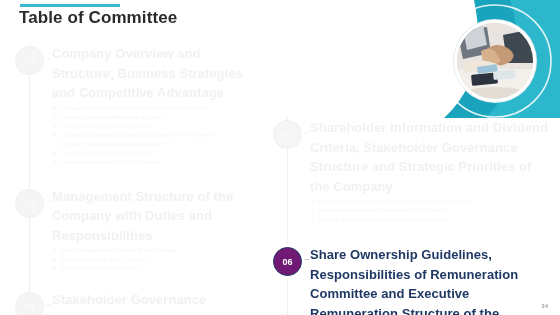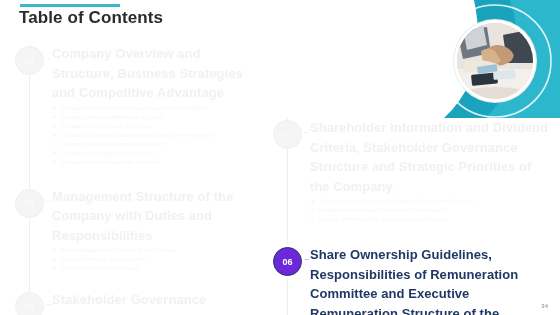--- a/index.html
+++ b/index.html
@@ -57,21 +57,21 @@
     background:#f4f4f4;
     color:#ffffff;
     font-size:9px;font-weight:bold;
     display:flex;align-items:center;justify-content:center;
     box-sizing:border-box;
     border:1px solid #f0f0f0;
     z-index:2;
   }
   .badge.dim{ color:#fafafa; background:#f5f5f5; }
   .badge.active{
-    background:#6d28d9;border-color:#1f3864;color:#ffffff;
+    background:#701a75;border-color:#1f3864;color:#ffffff;
     box-shadow:0 0 0 3px #ffffff;
     text-align:center;
   }
   .dash{
     position:absolute;left:38px;top:14px;width:5px;height:1px;background:#f2f2f2;
   }
   .dash.active{background:#c9c9c9;}
 
   .item-title{
     font-size:13px;font-weight:bold;line-height:1.5;
@@ -103,21 +103,21 @@
     position:absolute;right:12px;bottom:6px;
     font-size:6px;color:#8a8a8a;
   }
 </style>
 </head>
 <body>
 
 <div class="slide">
 
   <div class="accent-bar"></div>
-  <div class="page-title">Table of Contents</div>
+  <div class="page-title">Table of Committee</div>
 
   <div class="deco">
     <svg class="deco-shape" width="132" height="118" viewBox="0 0 132 118">
       <path d="M132 0 L132 118 L16 118 Q62 76 46 0 Z" fill="#1aa3bd"></path>
       <path d="M132 0 L132 118 L58 118 Q104 70 82 0 Z" fill="#2db7cd"></path>
       <circle cx="67" cy="61" r="56" fill="none" stroke="#ffffff" stroke-width="1.6" opacity="0.85"></circle>
     </svg>
     <div class="photo-ring">
       <div class="photo">
         <svg width="76" height="76" viewBox="0 0 76 76">

